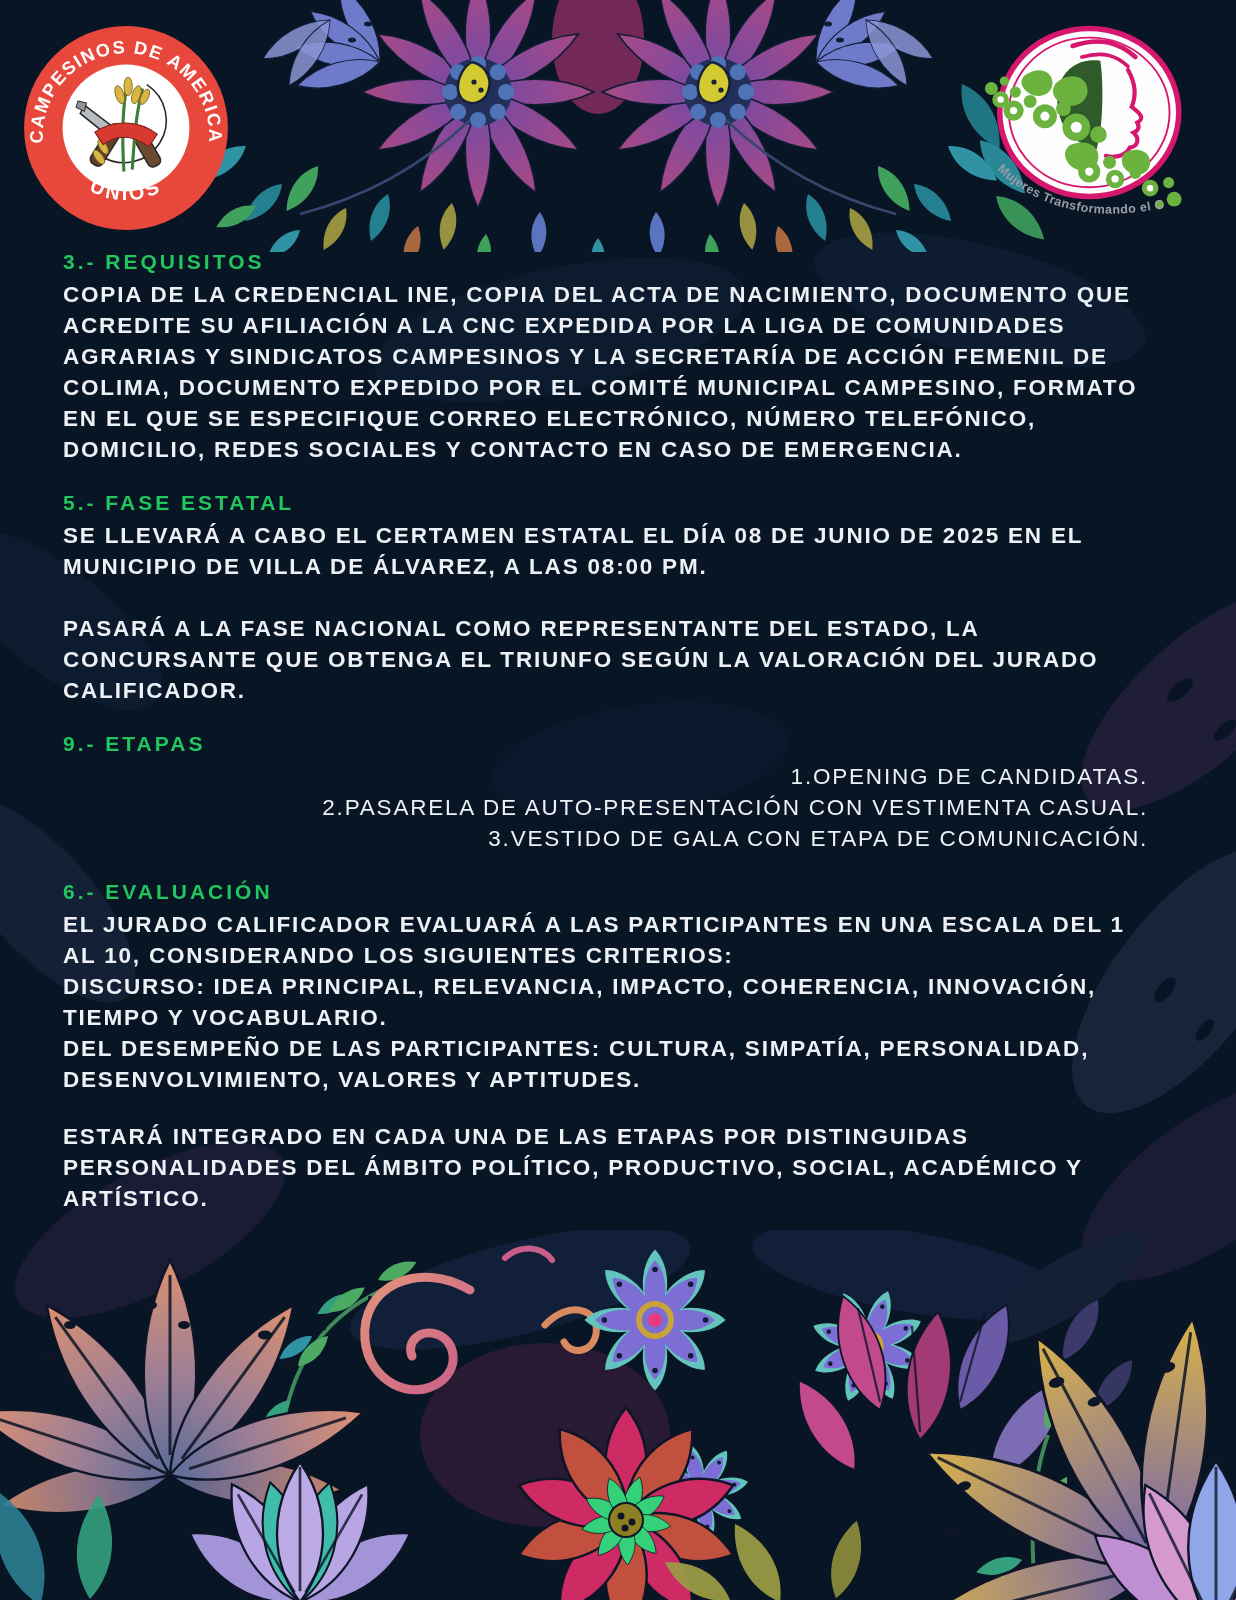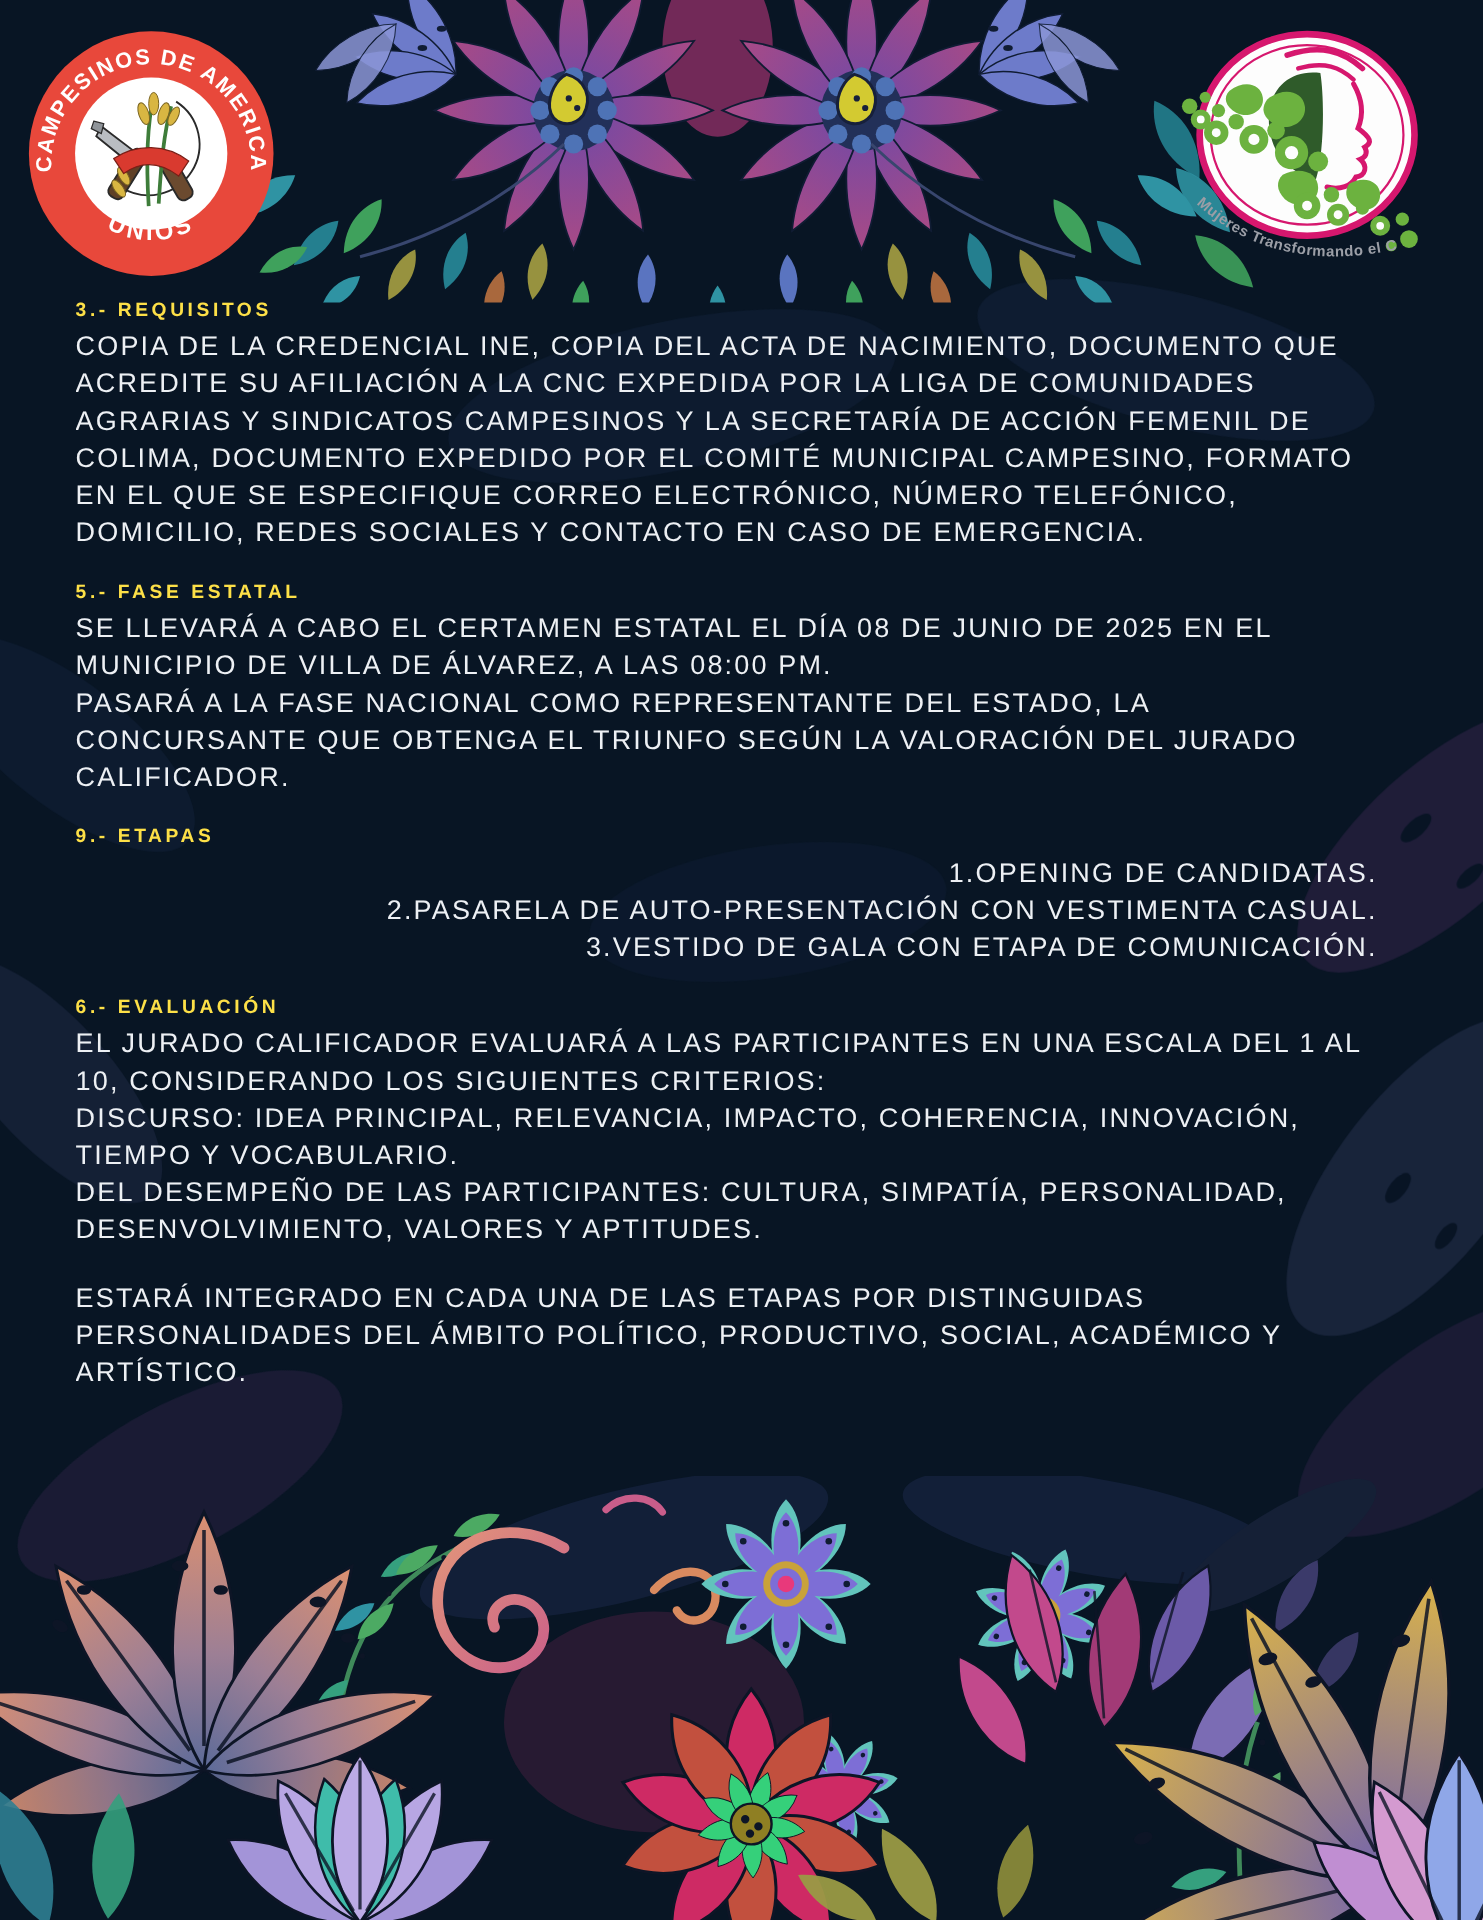--- a/index.html
+++ b/index.html
@@ -5,23 +5,23 @@
   html,body{margin:0;padding:0;background:#081524;}
   .poster{position:relative;width:1236px;height:1600px;overflow:hidden;background:#081524;
           font-family:"Liberation Sans",sans-serif;}
   .bg-foliage{position:absolute;left:0;top:0;z-index:0;}
   .top-decor{position:absolute;left:0;top:0;z-index:1;}
   .bottom-decor{position:absolute;left:0;bottom:0;z-index:1;}
   .logo-left{position:absolute;left:22px;top:24px;z-index:3;}
   .logo-right{position:absolute;right:36px;top:16px;z-index:3;}
   .content{position:absolute;left:63px;top:250px;width:1085px;z-index:2;color:#edf0f4;}
   .content section{margin:0 0 26px 0;}
-  .content h2{font-size:16px;font-weight:bold;letter-spacing:3px;margin:0 0 5px 0;color:#fde047;}
-  .content p{font-size:22.5px;font-weight:normal;letter-spacing:1.8px;line-height:31px;margin:0;}
-  .content p.gap{}
+  .content h2{font-size:21px;font-weight:bold;letter-spacing:3px;margin:0 0 5px 0;color:#22c55e;}
+  .content p{font-size:22.5px;font-weight:bold;letter-spacing:1.8px;line-height:31px;margin:0;}
+  .content p.gap{margin-top:31px;}
   .content ol{list-style:none;margin:0;padding:0 0 0 13px;}
   .content li{font-size:22.5px;letter-spacing:1.8px;line-height:31px;text-align:right;}
 </style>
 </head>
 <body>
 
 <div class="poster">
 
   <svg class="bg-foliage" width="1236" height="1600" viewBox="0 0 1236 1600" aria-hidden="true">
     <g opacity="0.55">

